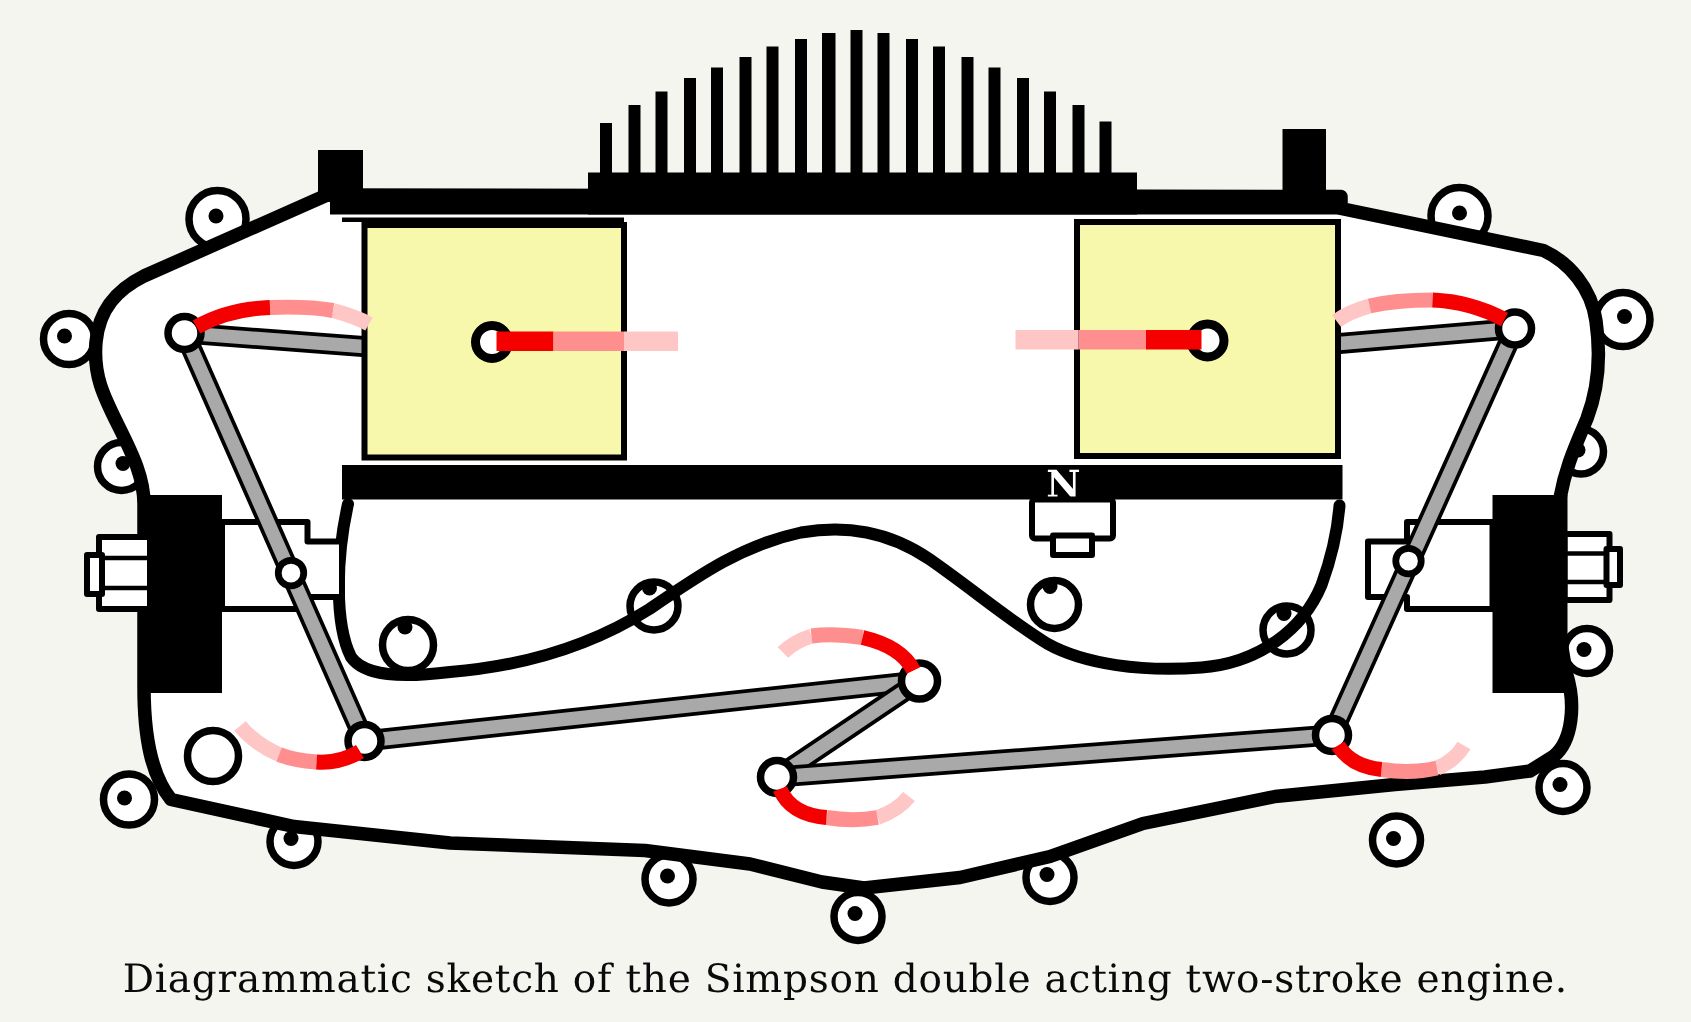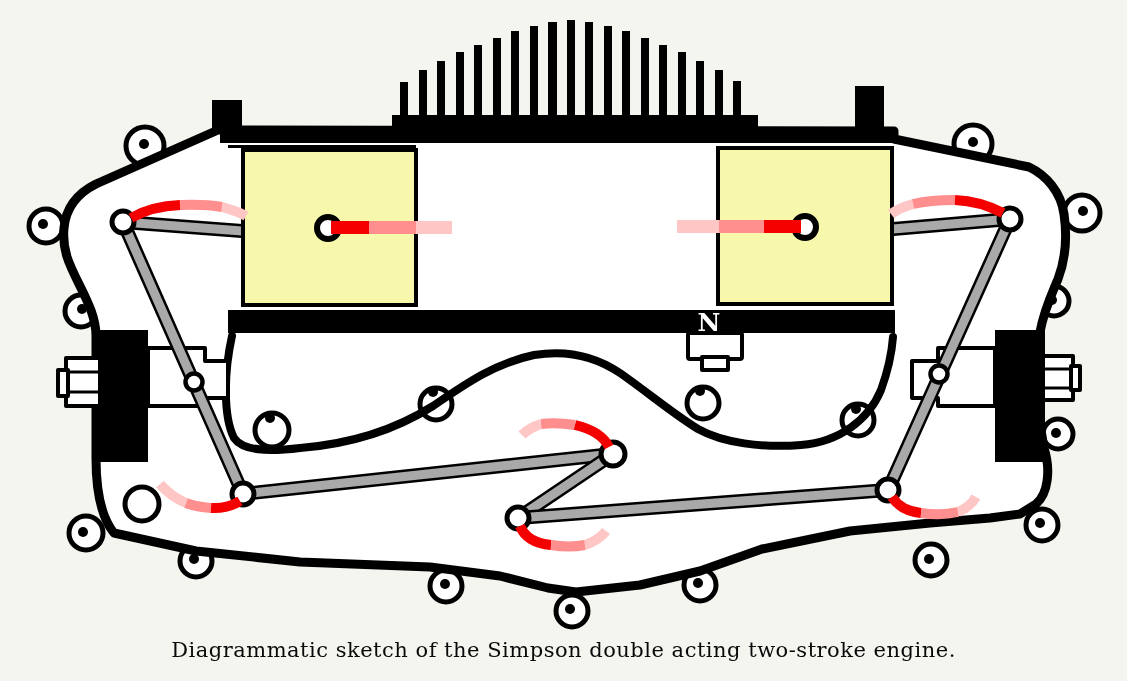--- a/index.html
+++ b/index.html
@@ -1,20 +1,20 @@
 <!DOCTYPE html>
 <html><head>
 <meta charset="utf-8">
 <style>
   html,body{margin:0;padding:0;background:#F4F5EF;}
   .stage{position:relative;width:1127px;height:681px;background:#F4F5EF;overflow:hidden;
          font-family:"DejaVu Serif", serif;}
   svg{position:absolute;top:0;left:0;}
   .caption{position:absolute;top:638px;left:0;width:1127px;text-align:center;
-           font-family:"DejaVu Serif", serif;font-size:21px;color:#0a0a0a;letter-spacing:0.5px;}
+           font-family:"DejaVu Serif", serif;font-size:26px;color:#0a0a0a;letter-spacing:0.5px;}
   .lug{fill:#fff;stroke:#000;stroke-width:5;}
   .dot{fill:#000;stroke:none;}
   .casing{fill:#fff;stroke:#000;stroke-width:9;stroke-linejoin:round;}
   .innerwall{fill:none;stroke:#000;stroke-width:8;stroke-linejoin:round;stroke-linecap:round;}
   .blk{fill:#000;stroke:none;}
   .whitepart{fill:#fff;stroke:#000;stroke-width:4;stroke-linejoin:round;}
   .rod-edge{fill:none;stroke:#000;stroke-width:14;stroke-linecap:round;}
   .rod-core{fill:none;stroke-linecap:round;stroke-width:9;}
   .pivot{fill:#fff;stroke:#000;stroke-width:5;}
   .pivot-heavy{fill:#fff;stroke:#000;stroke-width:6;}

